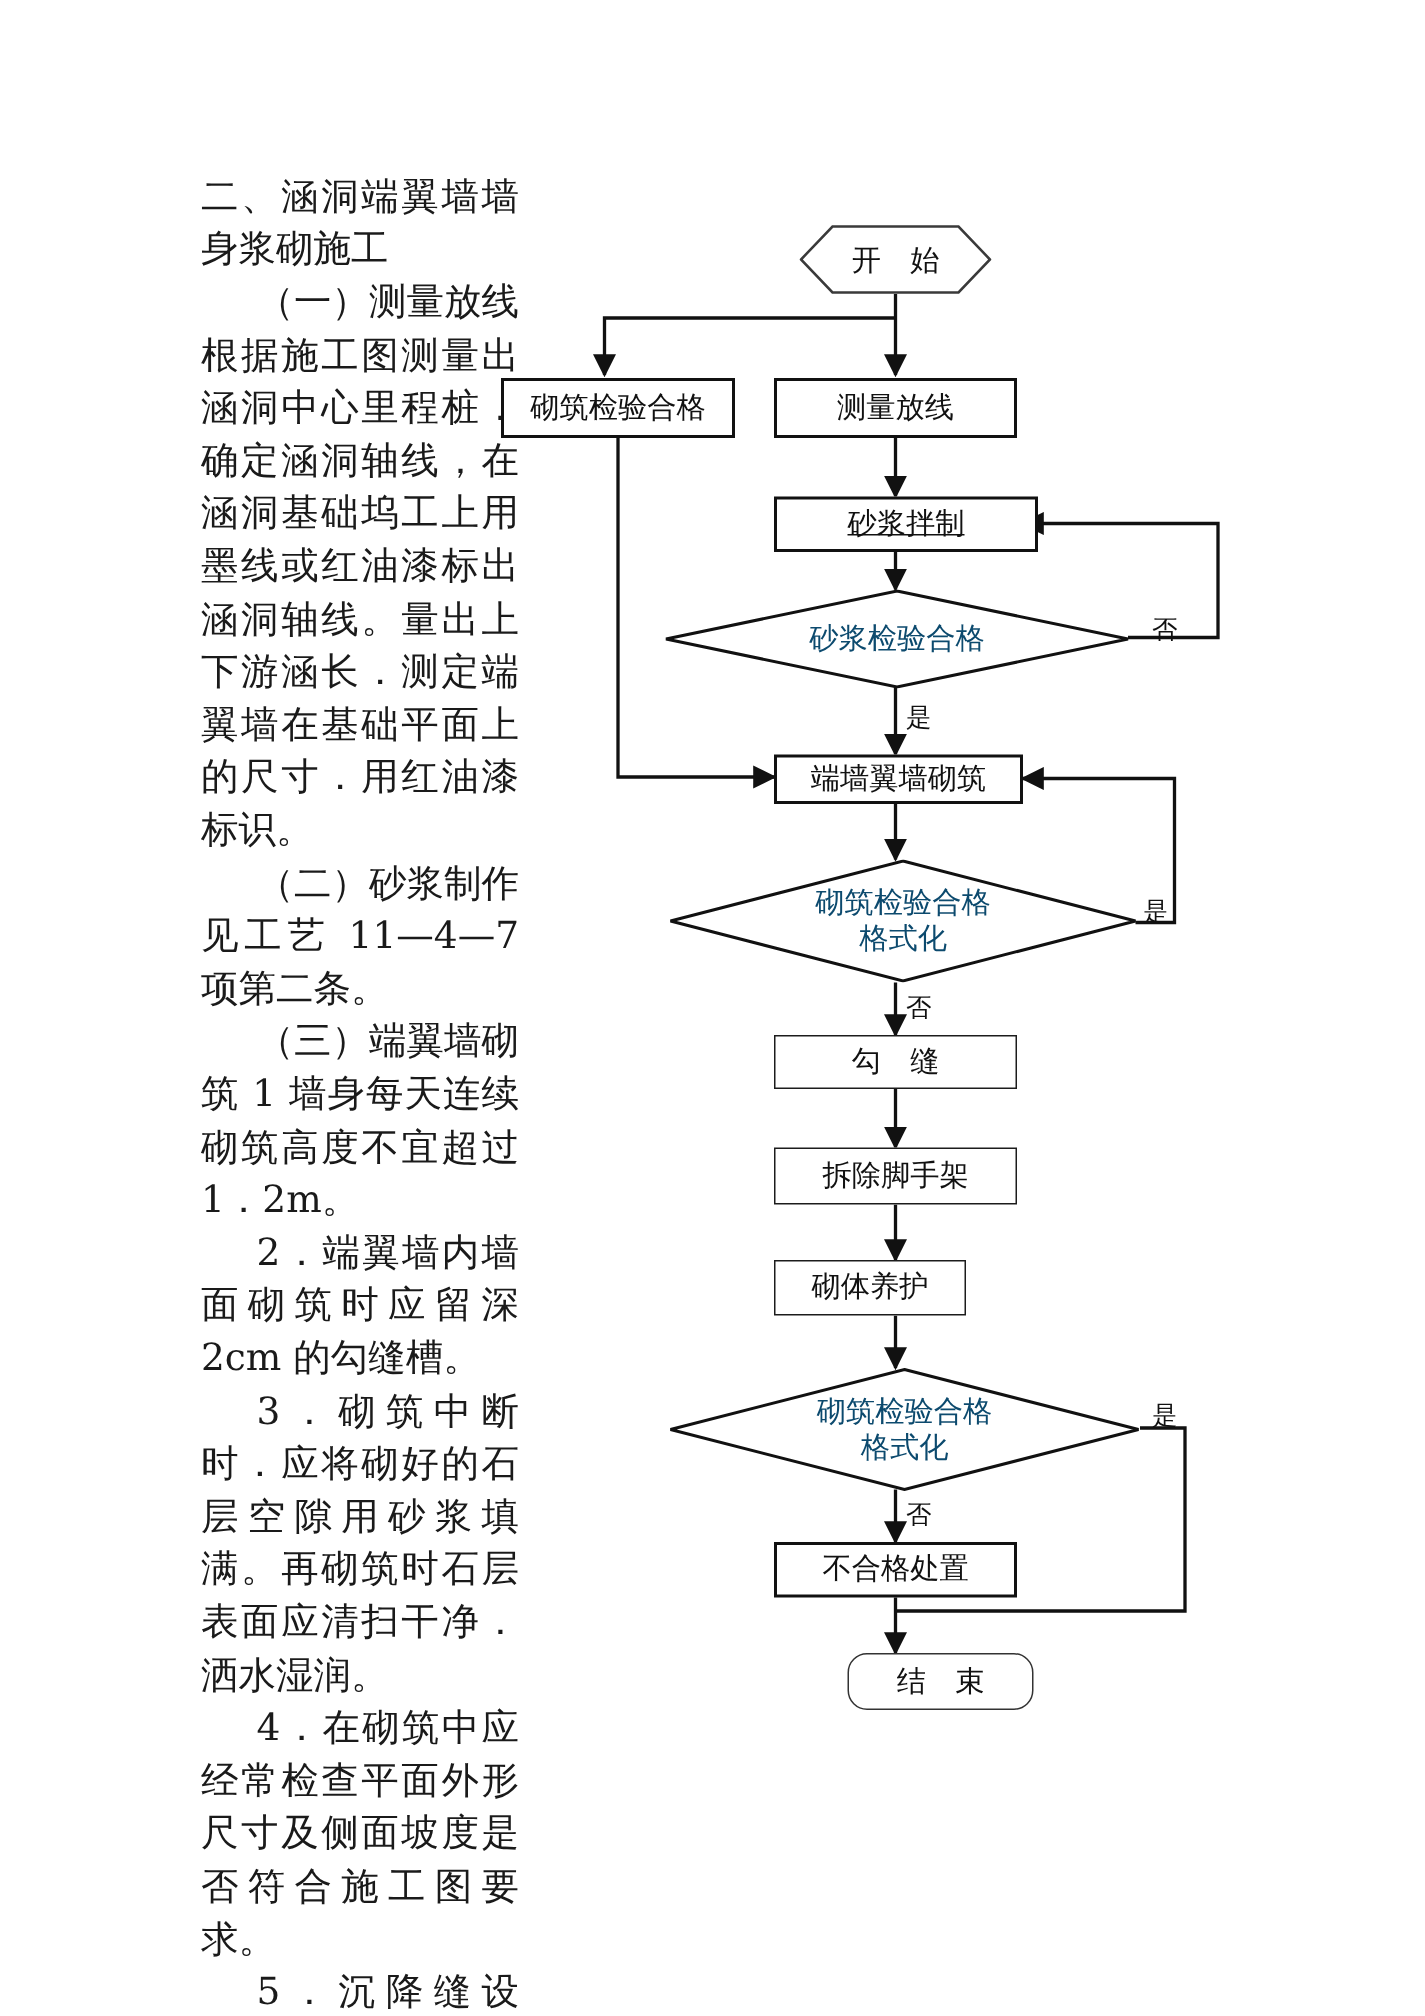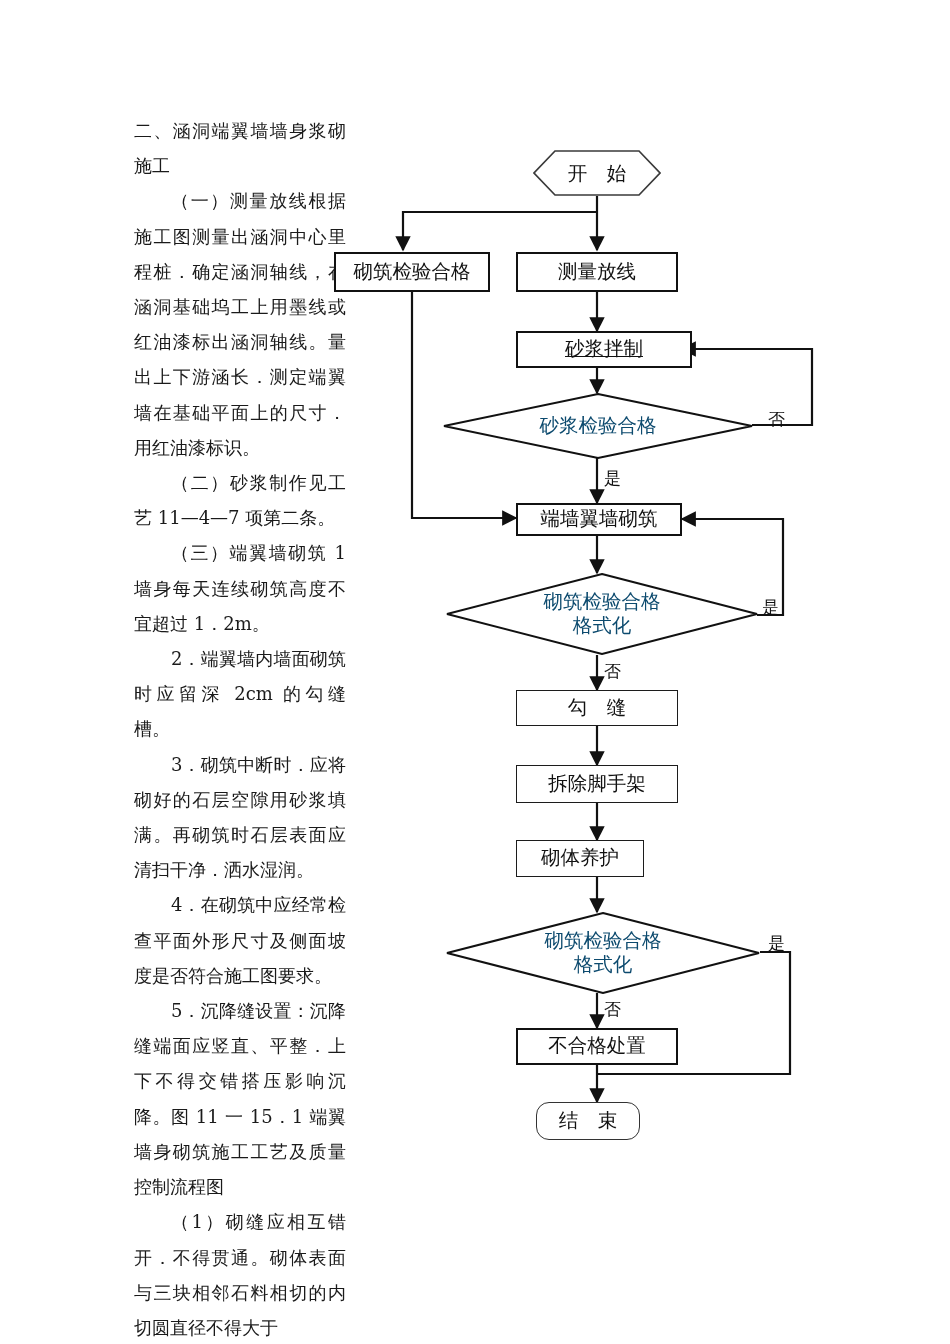--- a/index.html
+++ b/index.html
@@ -20,21 +20,21 @@
   }
 
   
   #text-column {
     position: absolute;
     left: 134px;
     top: 113px;
     width: 212px;
   }
   .para {
-    font-size: 18px;
+    font-size: 25px;
     line-height: 35.2px;
     text-align: justify;
     text-justify: inter-ideograph;
     letter-spacing: 0px;
     margin: 0;
     color: #1a1a1a;
   }
   .para.indent {
     text-indent: 37px;
   }
@@ -242,18 +242,18 @@
         <span>格式化</span>
       </div>
     </div>
     <div class="branch-label" style="left:768px; top:932px;">是</div>
     <div class="branch-label" style="left:604px; top:998px;">否</div>
 
     <div class="node proc" style="left:516px; top:1028px; width:162px; height:37px;">
       <span>不合格处置</span>
     </div>
 
-    <div class="node term" style="left:536px; top:1102px; width:104px; height:38px;">
+    <div class="node term" style="left:565px; top:1102px; width:124px; height:38px;">
       <span>结　束</span>
     </div>
 
   </div>
 </div>
 
 </body></html>

